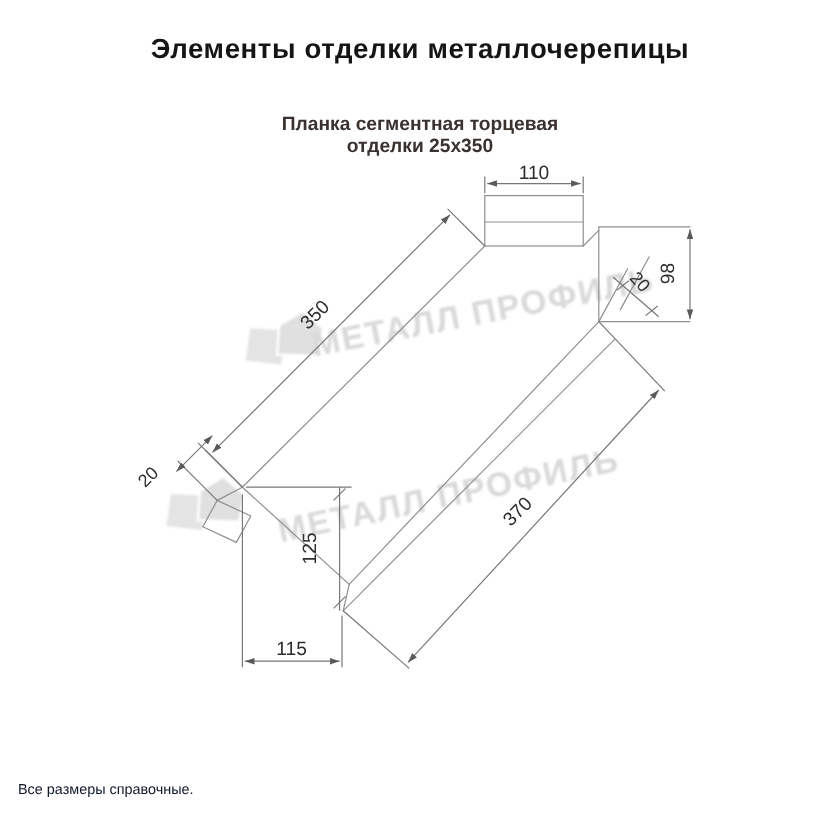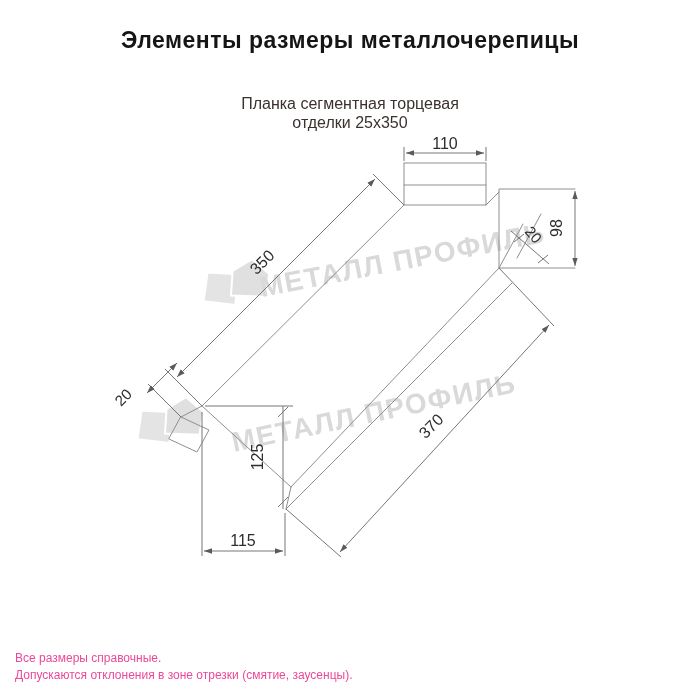--- a/index.html
+++ b/index.html
@@ -13,36 +13,36 @@
   .page-title{
     position:absolute;top:27px;left:0;right:0;
     text-align:center;
     font-size:23px;font-weight:bold;
     color:#151515;letter-spacing:0.5px;
     margin:0;
   }
   .product-name{
     position:absolute;top:94px;left:0;right:0;
     text-align:center;
-    font-size:16px;font-weight:400;
+    font-size:16px;font-weight:700;
     color:#3a322f;line-height:19px;
   }
   .drawing-svg{position:absolute;left:0;top:0;}
   .notes{
     position:absolute;left:15px;top:650px;
-    font-size:12px;color:#ec4899;line-height:17px;
+    font-size:12px;color:#0f172a;line-height:17px;
   }
   .notes div{white-space:nowrap;}
 </style>
 </head>
 <body>
 
 <div class="page">
 
-  <h1 class="page-title">Элементы размеры металлочерепицы</h1>
+  <h1 class="page-title">Элементы отделки металлочерепицы</h1>
 
   <div class="product-name">
     <div>Планка сегментная торцевая</div>
     <div>отделки 25х350</div>
   </div>
 
   <svg class="drawing-svg" width="700" height="700" viewBox="0 0 700 700">
     <defs>
       <marker id="arr" viewBox="0 0 10 10" refX="9" refY="5" markerWidth="9" markerHeight="9" orient="auto-start-reverse">
         <path d="M0,2 L9,5 L0,8 Z" fill="#5a5a5a"></path>
@@ -143,16 +143,15 @@
         <line x1="202" y1="412" x2="202" y2="556"></line>
         <line x1="285" y1="513" x2="285" y2="556"></line>
         <line x1="204" y1="551" x2="283" y2="551" marker-start="url(#arr)" marker-end="url(#arr)"></line>
         <text x="243" y="546" text-anchor="middle" font-size="16" fill="#2d2d2d" stroke="none">115</text>
       </g>
     </g>
   </svg>
 
   <div class="notes">
     <div>Все размеры справочные.</div>
-    <div>Допускаются отклонения в зоне отрезки (смятие, заусенцы).</div>
   </div>
 
 </div>
 
 </body></html>

